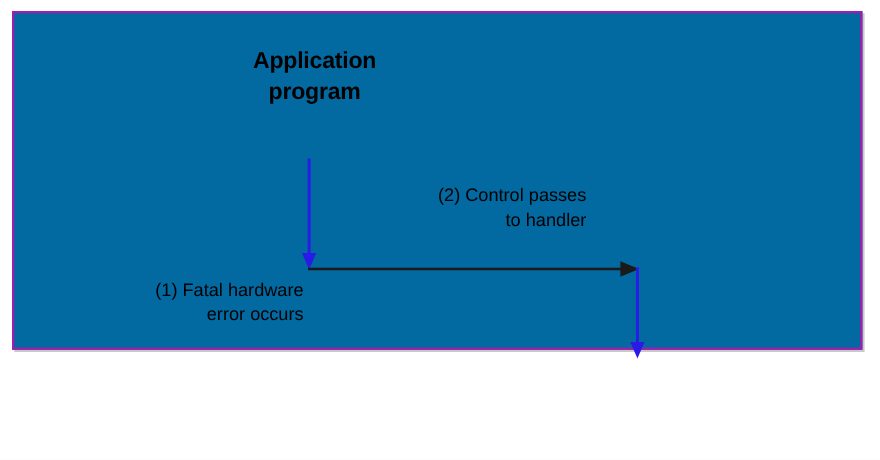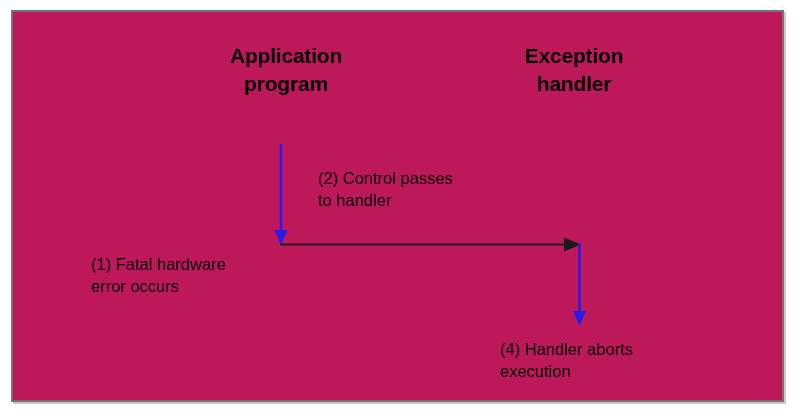--- a/index.html
+++ b/index.html
@@ -23,23 +23,23 @@
     height: 418px;
     background: #ffffff;
   }
 
   
   #figure-frame {
     position: absolute;
     left: 11px;
     top: 10px;
     width: 773px;
-    height: 392px;
-    background: #be185d;
-    border: 2px solid #737373;
+    height: 308px;
+    background: #0369a1;
+    border: 2px solid #a21caf;
     box-sizing: border-box;
     box-shadow: 2px 2px 0 0 #c9c9c9;
   }
 
   .col-heading {
     position: absolute;
     font-size: 21px;
     font-weight: bold;
     color: #000000;
     text-align: center;
@@ -57,21 +57,21 @@
     top: 30px;
     width: 220px;
   }
 
   .annotation {
     position: absolute;
     font-size: 16.5px;
     color: #000000;
     line-height: 1.36;
     white-space: pre-line;
-    text-align: left;
+    text-align: right;
   }
   #annotation-1 { left: 78px;  top: 205px; width: 185px; margin-top: 36px; }
   #annotation-2 { left: 305px; top: 155px; width: 215px; }
   #annotation-3 { left: 581px; top: 260px; width: 190px; }
   #annotation-4 { left: 487px; top: 326px; width: 215px; }
 
   #flow-svg {
     position: absolute;
     left: 0;
     top: 0;
@@ -82,32 +82,28 @@
 </style>
 </head>
 <body>
 
 <div id="figure-root">
   <div id="figure-frame">
 
     <div class="col-heading" id="heading-application">Application
 program</div>
 
-    <div class="col-heading" id="heading-exception">Exception
-handler</div>
 
     <div class="annotation" id="annotation-1">(1) Fatal hardware
 error occurs</div>
 
     <div class="annotation" id="annotation-2">(2) Control passes
 to handler</div>
 
 
-    <div class="annotation" id="annotation-4">(4) Handler aborts
-execution</div>
 
     <svg id="flow-svg" viewBox="0 0 800 418" xmlns="http://www.w3.org/2000/svg">
 
       <g>
         <line x1="268" y1="132" x2="268" y2="224" stroke="#2a1ae8" stroke-width="2.6"></line>
         <polygon points="268,233 261.5,218 274.5,218" fill="#2a1ae8"></polygon>
       </g>
 
       <g>
         <line x1="267" y1="232.5" x2="556" y2="232.5" stroke="#1a1a1a" stroke-width="2.2"></line>

